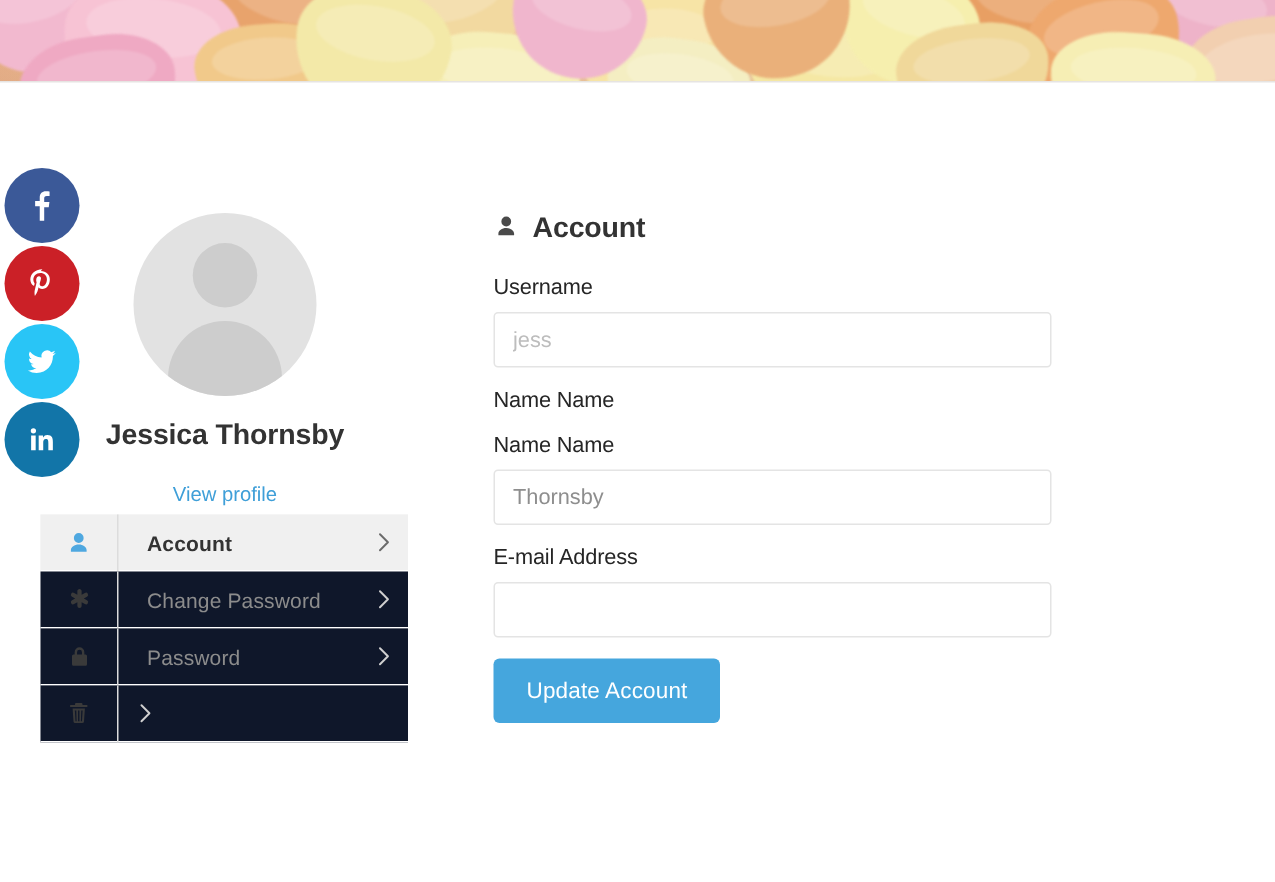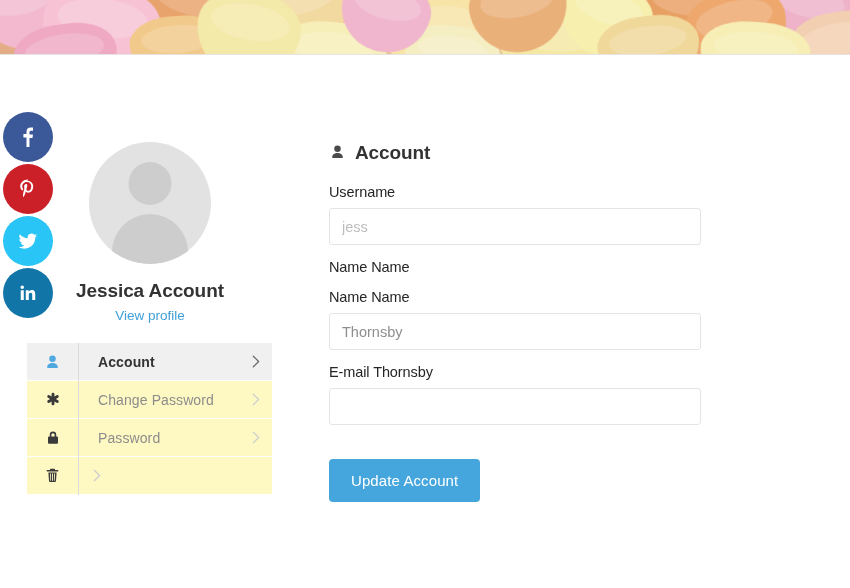--- a/index.html
+++ b/index.html
@@ -114,42 +114,42 @@
   }
   #profile-name {
     margin-top: 16px;
     font-size: 19px;
     font-weight: bold;
     color: #333333;
     letter-spacing: -0.1px;
   }
   #view-profile-link {
     display: inline-block;
-    margin-top: 6px;
+    margin-top: 20px;
     font-size: 13.5px;
     color: #3f9fd8;
     text-decoration: none;
     cursor: pointer;
   }
 
   
   #settings-menu {
     position: absolute;
     left: 27px;
     top: 343px;
     width: 245px;
     background: #f5f5f5;
     border-bottom: 1px solid #ffffff;
   }
   .menu-row {
     display: flex;
     align-items: center;
     height: 38px;
     border-bottom: 1px solid #ffffff;
-    background: #fef9c3;
+    background: #0f172a;
     cursor: pointer;
     position: relative;
   }
   .menu-row.is-active { background: #f0f0f0; }
   .menu-icon-cell {
     width: 51px;
     display: flex;
     align-items: center;
     justify-content: center;
     height: 100%;
@@ -217,21 +217,21 @@
     padding: 12px 12px;
     font-family: "Liberation Sans", sans-serif;
     font-size: 14.5px;
     color: #8e8e8e;
     outline: none;
   }
   .field-input::placeholder { color: #bdbdbd; }
   .field-input.is-placeholderish { color: #b9b9b9; }
 
   #update-account-button {
-    margin-top: 20px;
+    margin-top: 0;
     display: inline-block;
     border: none;
     border-radius: 4px;
     background: #45a6dd;
     color: #ffffff;
     font-family: "Liberation Sans", sans-serif;
     font-size: 15px;
     padding: 13px 22px;
     cursor: pointer;
     letter-spacing: 0.1px;
@@ -295,21 +295,21 @@
         </svg>
       </span>
     </a>
   </div>
 
 <div id="profile-block">
   <div id="avatar">
     <div id="avatar-head"></div>
     <div id="avatar-body"></div>
   </div>
-  <div id="profile-name">Jessica Account</div>
+  <div id="profile-name">Jessica Thornsby</div>
   <a id="view-profile-link" style="color: rgb(63, 159, 216);">View profile</a>
 </div>
 
 <div id="settings-menu">
     <div class="menu-row is-active">
       <div class="menu-icon-cell">
         <span class="menu-icon">
           <svg viewBox="0 0 24 24" width="17" height="17">
             <path d="M12 12.6a4.6 4.6 0 1 0 0-9.2 4.6 4.6 0 0 0 0 9.2z" fill="#4fa8e0"></path>
             <path d="M12 14.2c-4.1 0-7.4 2.35-7.4 5.25V21h14.8v-1.55c0-2.9-3.3-5.25-7.4-5.25z" fill="#4fa8e0"></path>
@@ -388,18 +388,18 @@
         <input type="text" class="field-input is-placeholderish" placeholder="jess" style="">
       </div>
       <div class="field-group">
         <label class="field-label">Name Name</label>
       </div>
       <div class="field-group">
         <label class="field-label">Name Name</label>
         <input type="text" class="field-input" placeholder="" value="Thornsby" style="">
       </div>
       <div class="field-group">
-        <label class="field-label">E-mail Thornsby</label>
+        <label class="field-label">E-mail Address</label>
         <input type="text" class="field-input is-placeholderish" placeholder="" style="">
       </div>
     </div>
   <button id="update-account-button" style="background: rgb(69, 166, 221);">Update Account</button>
 </div>
 
 </body></html>

